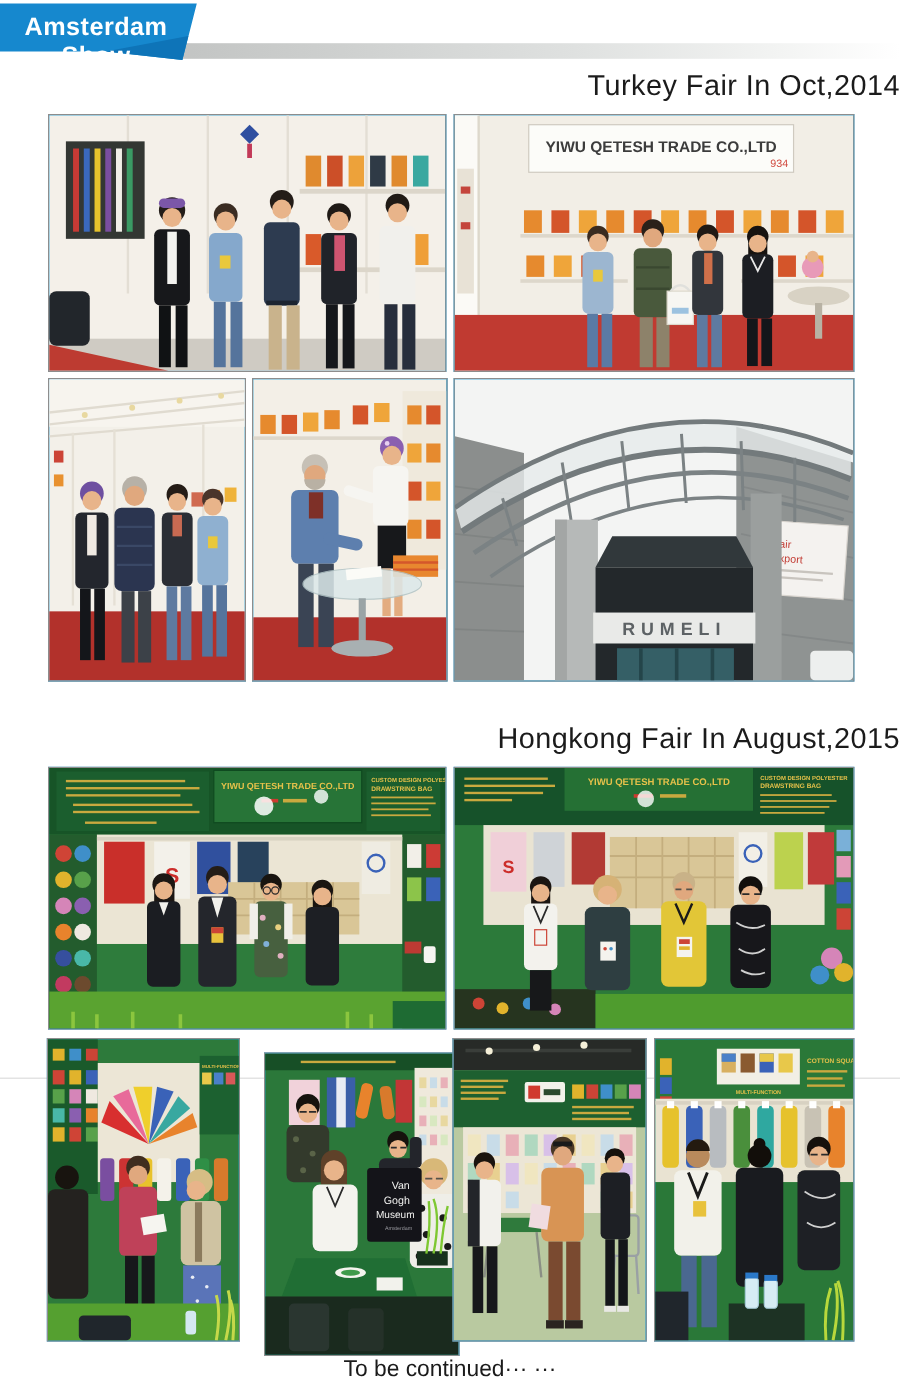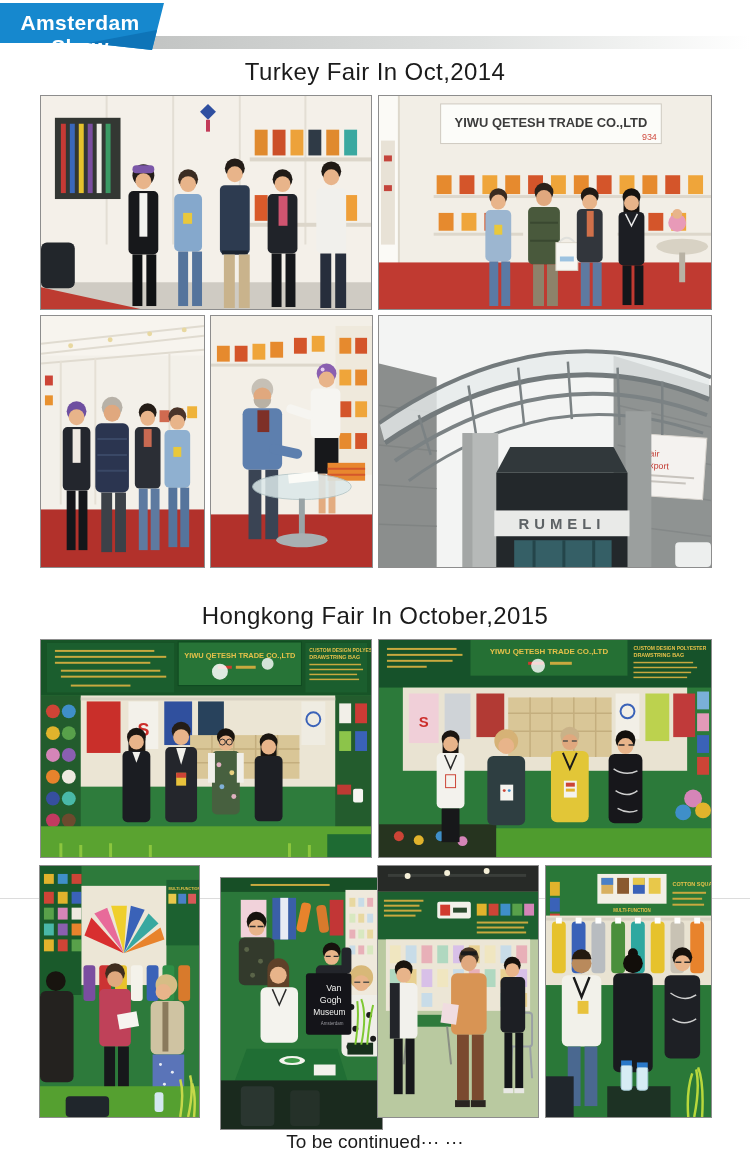--- a/index.html
+++ b/index.html
@@ -3,21 +3,21 @@
 <meta charset="utf-8">
 <style>
   html,body{margin:0;padding:0;background:#fff;}
   .page{position:relative;width:750px;height:1163px;background:#fff;overflow:hidden;
         font-family:"Liberation Sans",sans-serif;}
   .topbar{position:absolute;top:36px;left:148px;right:0;height:13px;
           background:linear-gradient(90deg,#c2c4c3 0%,#dfe1e0 55%,#f2f3f2 82%,#ffffff 100%);}
   .ribbon-svg{position:absolute;top:0;left:0;}
   .ribbon-label{position:absolute;top:11px;left:0;width:160px;text-align:center;
                 font-size:21px;font-weight:bold;color:#ffffff;letter-spacing:.4px;}
-  .h-title{position:absolute;left:0;width:100%;text-align:center;font-size:24px;
+  .h-title{position:absolute;left:0;width:100%;text-align:right;font-size:24px;
            color:#1b1b1b;letter-spacing:.4px;}
   .footer-text{position:absolute;left:0;width:100%;text-align:center;font-size:19px;color:#1b1b1b;}
   .divider{position:absolute;left:0;width:100%;height:1px;background:#dcdcdc;}
   .ph{position:absolute;border:1px solid #8d8d8d;background:#0ea5e9;box-sizing:border-box;}
   .ph svg{display:block;width:100%;height:100%;}
   svg text{font-family:"Liberation Sans",sans-serif;}
 </style>
 </head>
 <body>
 
@@ -311,21 +311,21 @@
         <rect x="118" y="158" width="132" height="95" fill="#23282b"></rect>
         <rect x="116" y="196" width="136" height="26" fill="#e9eae8"></rect>
         <text x="184" y="215" text-anchor="middle" font-size="15" font-weight="bold" fill="#5d6265" letter-spacing="5">RUMELI</text>
         <rect x="136" y="226" width="98" height="27" fill="#355f66"></rect>
         <path d="M156,226v27M186,226v27M216,226v27" stroke="#24454a" stroke-width="3"></path>
         <rect x="298" y="228" width="36" height="25" rx="4" fill="#edefee"></rect>
       </g>
     </svg>
   </figure>
 
-  <div class="h-title" style="top:602px;">Hongkong Fair In October,2015</div>
+  <div class="h-title" style="top:602px;">Hongkong Fair In August,2015</div>
 
   <figure class="ph" style="left:40px;top:639px;width:332px;height:219px;margin:0;">
     <svg viewBox="0 0 332 219" preserveAspectRatio="none">
       <rect width="332" height="219" fill="#2e7c3c"></rect>
       <g>
         <rect width="332" height="56" fill="#175427"></rect>
         <rect x="6" y="3" width="128" height="50" fill="#1b5e2e"></rect>
         <rect x="14" y="10" width="100" height="2" fill="#c9a93f"></rect>
           <rect x="14" y="16" width="112" height="2" fill="#c9a93f"></rect>
         <rect x="14" y="22" width="96" height="2" fill="#c9a93f"></rect>

